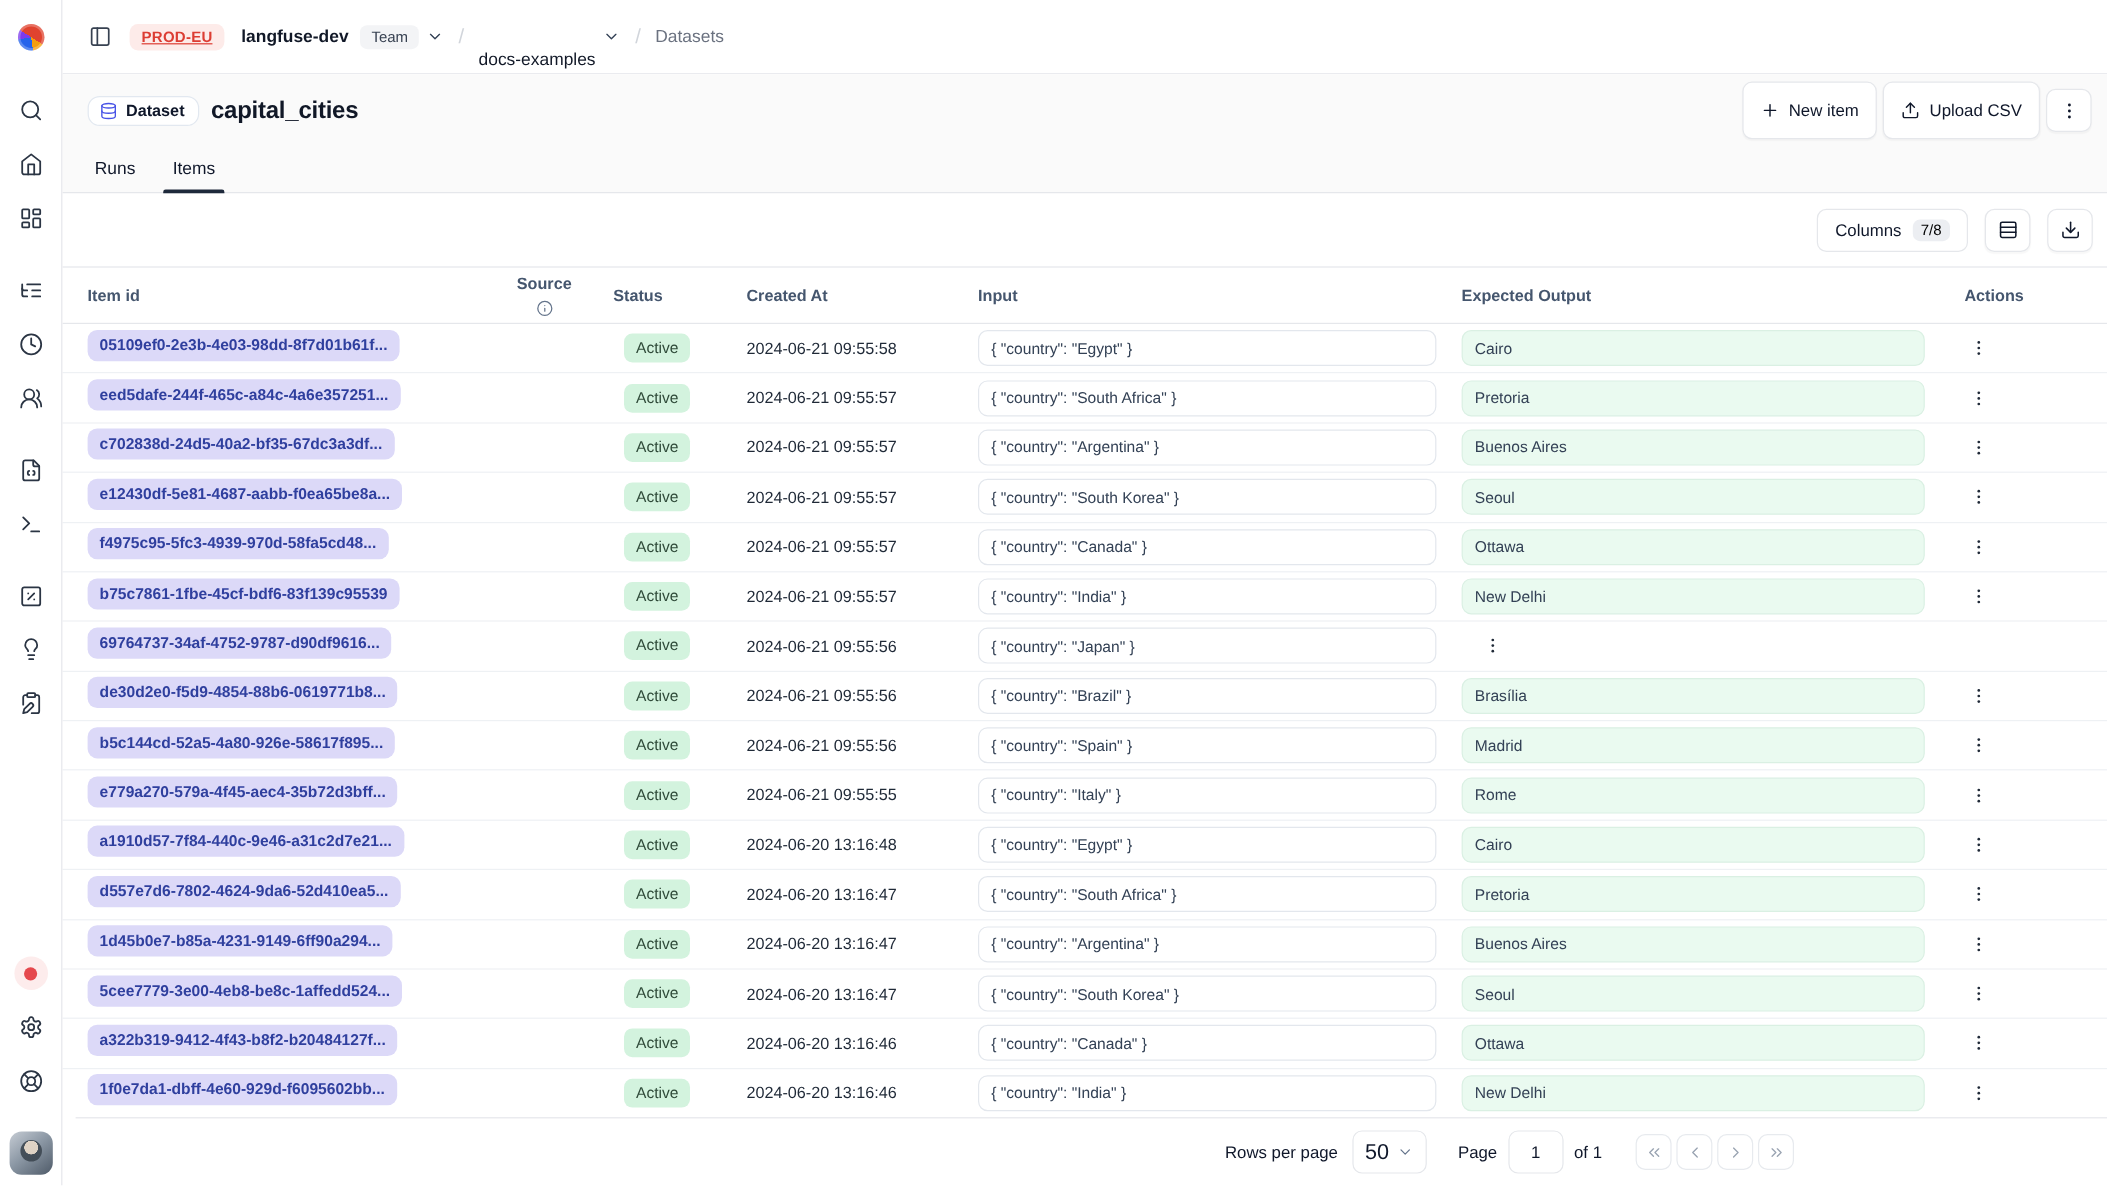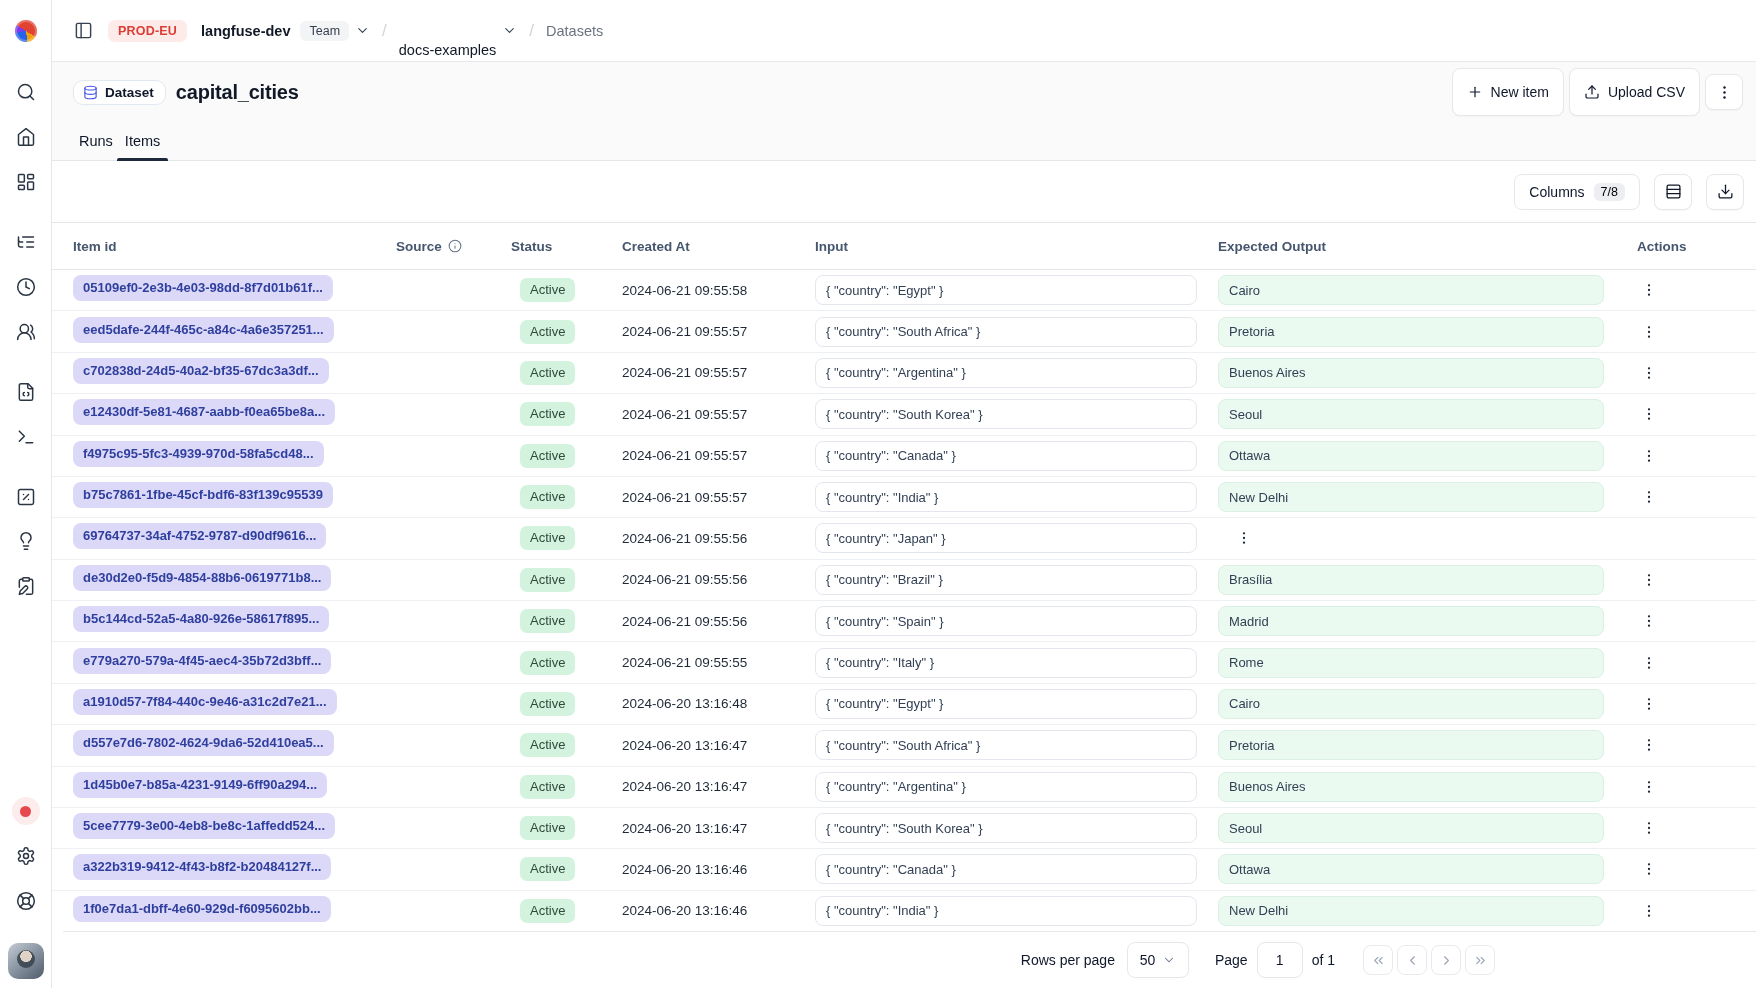--- a/index.html
+++ b/index.html
@@ -31,21 +31,21 @@
     overflow:hidden; cursor:pointer; }
   .avatar::after { content:""; position:absolute; left:9px; top:7px; width:18px; height:18px;
     border-radius:50%; background:radial-gradient(circle at 50% 35%, #e8d9c8 0 38%, #3c4650 40%); opacity:.9; }
 
   
   .topbar { position:absolute; left:52px; top:0; right:0; height:62px; background:#fff;
     border-bottom:1px solid #e5e7eb; display:flex; align-items:center; padding:0 16px; }
   .tb-toggle { width:30px; height:30px; border-radius:6px; display:flex; align-items:center;
     justify-content:center; color:#374151; cursor:pointer; }
   .env-badge { margin-left:10px; background:#fdebe9; color:#dc3d33; font-size:12.5px;
-    font-weight:700; padding:4px 10px; border-radius:7px; letter-spacing:.2px; }
+    font-weight:700; padding:4px 10px; border-radius:7px; letter-spacing:.2px;text-decoration:underline; }
   .org-name { margin-left:14px; font-size:14.5px; font-weight:600; color:#111827; }
   .type-badge { margin-left:10px; background:#f3f4f6; color:#374151; font-size:12.5px;
     font-weight:500; padding:3px 9px; border-radius:6px; }
   .tb-chev { margin-left:6px; color:#334155; cursor:pointer; }
   .crumb-slash { margin:0 12px; color:#d1d5db; font-size:17px; font-weight:300; }
   .project-name { font-size:14.5px; font-weight:500; color:#111827; cursor:pointer;margin-top:38px; }
   .crumb-section { font-size:14.5px; color:#6b7280; }
 
   
   .main { position:absolute; left:52px; top:62px; right:0; bottom:0; background:#fff; }
@@ -57,38 +57,38 @@
   .entity-badge .txt { font-size:13.5px; font-weight:700; color:#0f172a; }
   .entity-badge svg { color:#4853e6; }
   .page-title { margin-left:10px; font-size:20px; font-weight:700; letter-spacing:-.2px; color:#111827; }
   .ph-actions { margin-left:auto; display:flex; align-items:center; gap:5px; }
   .btn { height:48px; display:flex; align-items:center; gap:8px; padding:0 14px;
     background:#fff; border:1px solid #e5e7eb; border-radius:8px; font-size:14px;
     font-weight:500; color:#0f172a; cursor:pointer; box-shadow:0 1px 1px rgba(15,23,42,.03);
     font-family:inherit; }
   .btn-icon { width:38px; height:36px; padding:0; justify-content:center; }
 
-  .tabs { position:absolute; left:0; bottom:-1px; display:flex; gap:8px; padding-left:25px; }
+  .tabs { position:absolute; left:0; bottom:-1px; display:flex; gap:27px; padding-left:25px; }
   .tab { position:relative; padding:9px 2px 12px; font-size:14.5px; font-weight:500;
     color:#0f172a; cursor:pointer; }
   .tab.active::after { content:""; position:absolute; left:-6px; right:-6px; bottom:0;
     height:3px; border-radius:2px 2px 0 0; background:#1e293b; }
 
   .toolbar { height:61px; display:flex; align-items:center; justify-content:flex-end;
     gap:14px; padding-right:12px; background:#fff; }
   .columns-btn { height:36px; display:flex; align-items:center; gap:9px; padding:0 14px;
     border:1px solid #e5e7eb; border-radius:8px; background:#fff; font-size:14px;
     color:#0f172a; cursor:pointer; font-family:inherit; }
   .columns-badge { background:#eceef2; color:#000000; font-size:12.5px; padding:2px 7px; border-radius:6px; }
 
   .grid-cols { display:grid; grid-template-columns:344px 115px 111px 193px 403px 405px 1fr; align-items:center; }
   .thead { height:48px; border-top:1px solid #e5e7eb; border-bottom:1px solid #e5e7eb;
     font-size:13.5px; font-weight:600; color:#45566e; background:#fff; }
   .thead .c1 { padding-left:21px; }
-  .th-source { display:flex; align-items:center; gap:6px; }
+  .th-source { display:flex; align-items:center; gap:6px;flex-direction:column; }
   .th-source .info { color:#64748b; cursor:pointer; }
   .th-actions { padding-left:14px; }
 
   .rows { position:absolute; left:0; right:0; top:208px; bottom:57px; display:flex; flex-direction:column; }
   .trow { flex:1; border-bottom:1px solid #eef1f4; }
   .trow:last-child { border-bottom:none; }
   .id-pill { display:inline-block; margin-left:21px; max-width:305px; background:#dcd9f8;
     color:#2f3f9e; font-size:13px; font-weight:600; padding:5px 10px 6px; border-radius:8px;
     white-space:nowrap; overflow:hidden; cursor:pointer; }
   .status-badge { display:inline-block; margin-left:9px; background:#d3f3de; color:#2f4a39;
@@ -104,21 +104,21 @@
     border-radius:6px; display:flex; align-items:center; justify-content:center;
     color:#1f2937; cursor:pointer; }
 
   
   .footer { position:absolute; left:11px; right:0; bottom:0; height:57px; background:#fff;
     border-top:1px solid #e5e7eb; display:flex; align-items:center;
     justify-content:flex-end; padding-right:261px; font-size:14px; color:#0f172a; }
   .rpp-label { margin-right:12px; }
   .rpp-select { width:62px; height:36px; border:1px solid #e5e7eb; border-radius:8px;
     background:#fff; display:flex; align-items:center; justify-content:center; gap:7px;
-    font-size:14px; cursor:pointer; margin-right:26px; color:#0f172a; }
+    font-size:18px; cursor:pointer; margin-right:26px; color:#0f172a; }
   .rpp-select svg { color:#64748b; }
   .page-label { margin-right:9px; }
   .page-input { width:46px; height:36px; border:1px solid #e5e7eb; border-radius:8px;
     text-align:center; font-size:14px; color:#0f172a; font-family:inherit; margin-right:9px; background:#fff; }
   .of-label { margin-right:28px; }
   .nav-btns { display:flex; gap:4px; }
   .nav-btn { width:30px; height:30px; border:1px solid #e7eaee; border-radius:8px;
     background:#fff; display:flex; align-items:center; justify-content:center;
     color:#9aa4b2; cursor:pointer; }
 </style>

